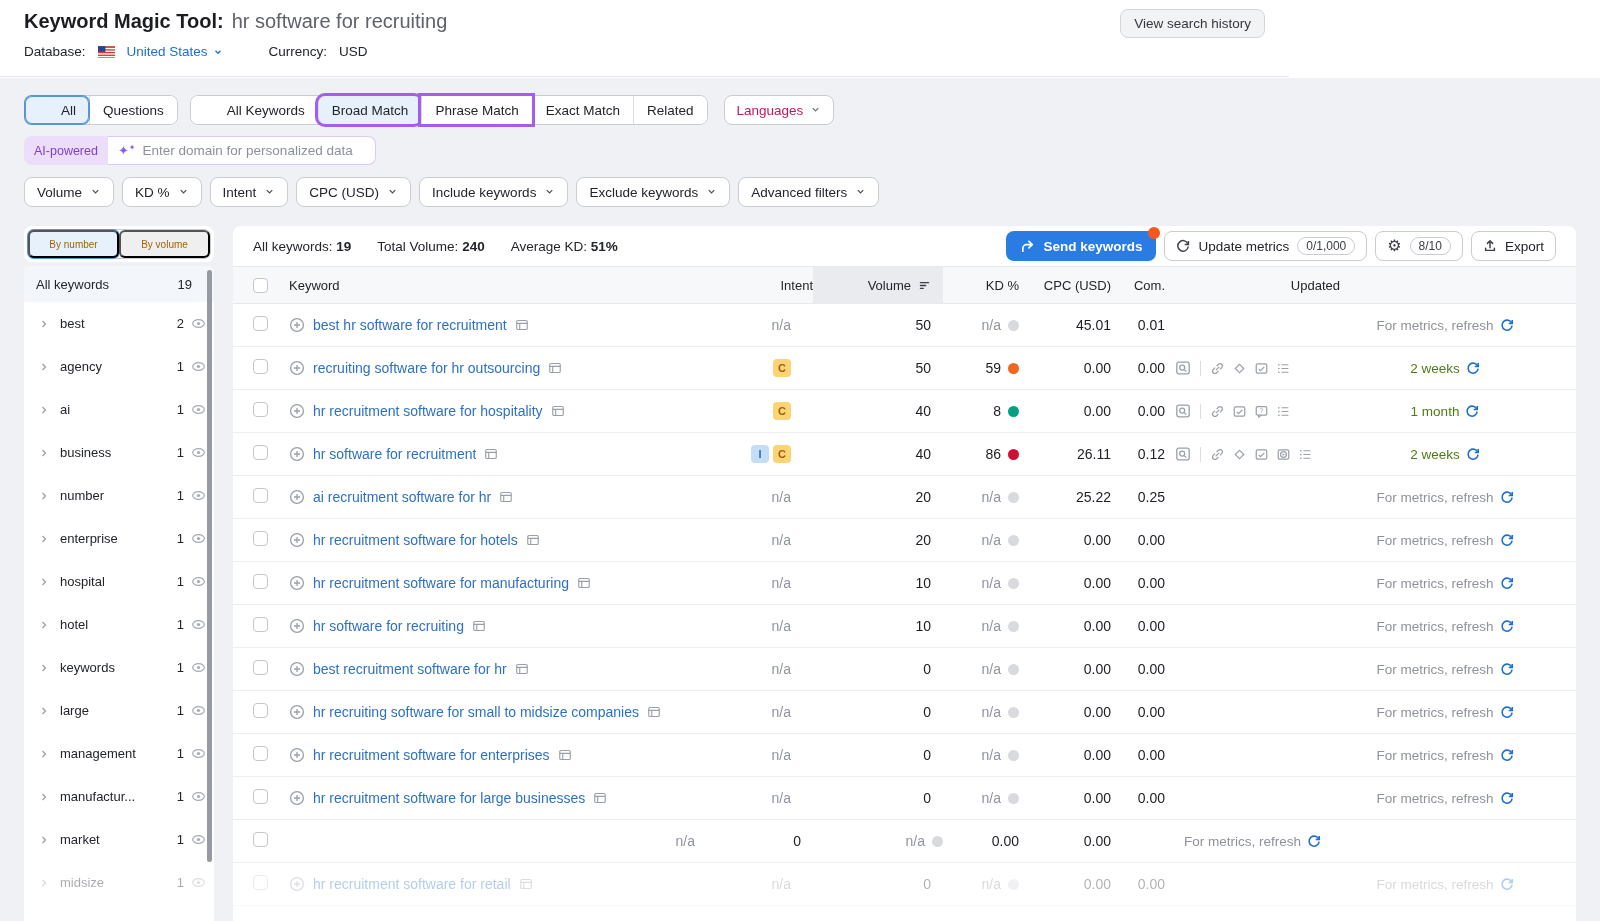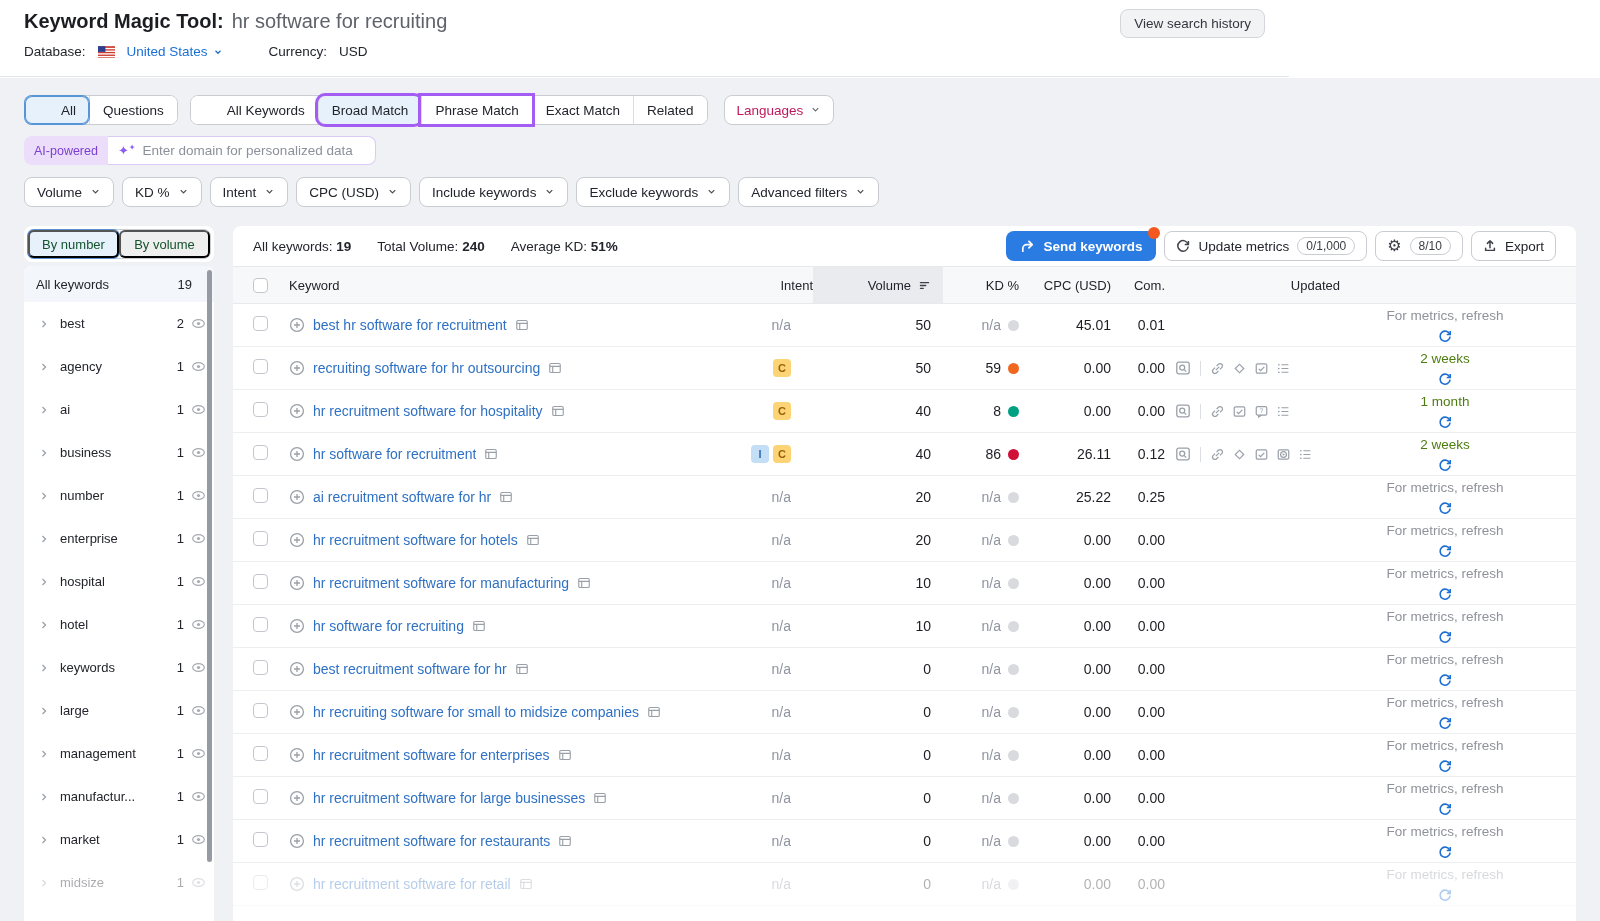--- a/index.html
+++ b/index.html
@@ -52,21 +52,21 @@
 
   
   .filters-row { position:absolute; left:24px; top:99px; display:flex; gap:8px; }
   .chip { height:30px; padding:0 12px; background:#fff; border:1px solid #c9ccd1; border-radius:8px;
     font-size:13.5px; color:#23252c; display:flex; align-items:center; gap:8px; cursor:pointer; }
 
   
   .toggle-card { position:absolute; left:24px; top:148px; width:190px; height:36px; background:#fff;
     border-radius:8px; display:flex; align-items:center; padding:3px; }
   .toggle-seg { display:flex; border:1px solid #c9ccd1; border-radius:7px; height:30px; width:100%; background:#fff; }
-  .toggle-seg .tab { flex:1; font-size:13px; color:#14532d; display:flex; align-items:center;
+  .toggle-seg .tab { flex:1; font-size:10px; color:#a16207; display:flex; align-items:center;
     justify-content:center; cursor:pointer; border-radius:6px; }
   .toggle-seg .tab.sel { background:#e7f1fc; box-shadow:0 0 0 1px #5795d6; }
   .side-card { position:absolute; left:24px; top:188px; width:190px; height:655px; background:#fff;
     border-radius:8px 8px 0 0; overflow:hidden; }
   .side-head { height:36px; background:#f3f7fc; display:flex; align-items:center; padding:0 22px 0 12px;
     font-size:13px; color:#23252c; }
   .side-head .cnt { margin-left:auto; }
   .grp { height:43px; display:flex; align-items:center; padding:0 8px 0 14px; font-size:13px; cursor:pointer; }
   .grp .chev { color:#9aa0a8; margin-right:10px; display:flex; }
   .grp .lbl { color:#23252c; }
@@ -110,21 +110,21 @@
   .c-intent { display:flex; justify-content:flex-end; align-items:center; gap:4px; padding-right:22px; }
   .na { color:#9094a0; }
   .badge { width:18px; height:18px; border-radius:4px; font-size:11px; font-weight:bold;
     display:flex; align-items:center; justify-content:center; }
   .c-num { text-align:right; color:#1d1e24; }
   .c-vol { padding-right:12px; }
   .c-kd { display:flex; justify-content:flex-end; align-items:center; gap:7px; }
   .kd-dot { width:11px; height:11px; border-radius:50%; flex:none; }
   .c-serp { display:flex; align-items:center; gap:7px; padding-left:10px; color:#a7abb3; }
   .serp-div { width:1px; height:15px; background:#dcdee2; margin:0 2px; }
-  .c-upd { display:flex; justify-content:flex-start; align-items:center; gap:6px; font-size:13.5px;flex-direction:column; }
+  .c-upd { display:flex; justify-content:center; align-items:center; gap:6px; font-size:13.5px; }
   .upd-gray { color:#8f929b; }
   .upd-dark { color:#4d7c0f; }
   .refresh-ic { color:#1d6fd1; display:flex; cursor:pointer; }
 </style>
 </head>
 <body>
 
 <div class="page">
 
   <div class="top">
@@ -1082,35 +1082,20 @@
       <span class="refresh-ic">
                 <svg width="14" height="14" viewBox="0 0 16 16" fill="none" stroke="currentColor" stroke-width="1.3">
                   <path d="M13.5 6.3A5.7 5.7 0 1 0 13.8 8.7" stroke-width="1.8"></path>
                   <path d="M14 2.3v4h-4" stroke-width="1.8"></path>
                 </svg>
               </span>
     </div>
           </div>
           <div class="trow">
     <div><span class="checkbox"></span></div>
-    <div class="c-kw">
-      <span class="icon">
-                <svg width="16" height="16" viewBox="0 0 16 16" fill="none" stroke="currentColor" stroke-width="1.3">
-                  <circle cx="8" cy="8" r="6.4"></circle>
-                  <path d="M8 5v6M5 8h6"></path>
-                </svg>
-              </span>
-      <a class="kw-link">hr recruitment software for restaurants</a>
-      <span class="icon">
-                <svg width="14" height="14" viewBox="0 0 16 16" fill="none" stroke="currentColor" stroke-width="1.3">
-                  <rect x="2" y="2.8" width="12" height="10.4" rx="1.5"></rect>
-                  <path d="M2 6.2h12M5.4 6.2v7"></path>
-                </svg>
-              </span>
-    </div>
     <div class="c-intent">
               <span class="na">n/a</span>
             </div>
     <div class="c-num c-vol">0</div>
     <div class="c-kd">
               <span class="na">n/a</span>
               <span class="kd-dot" style="background:#d8dade"></span>
             </div>
     <div class="c-num">0.00</div>
     <div class="c-num">0.00</div>

